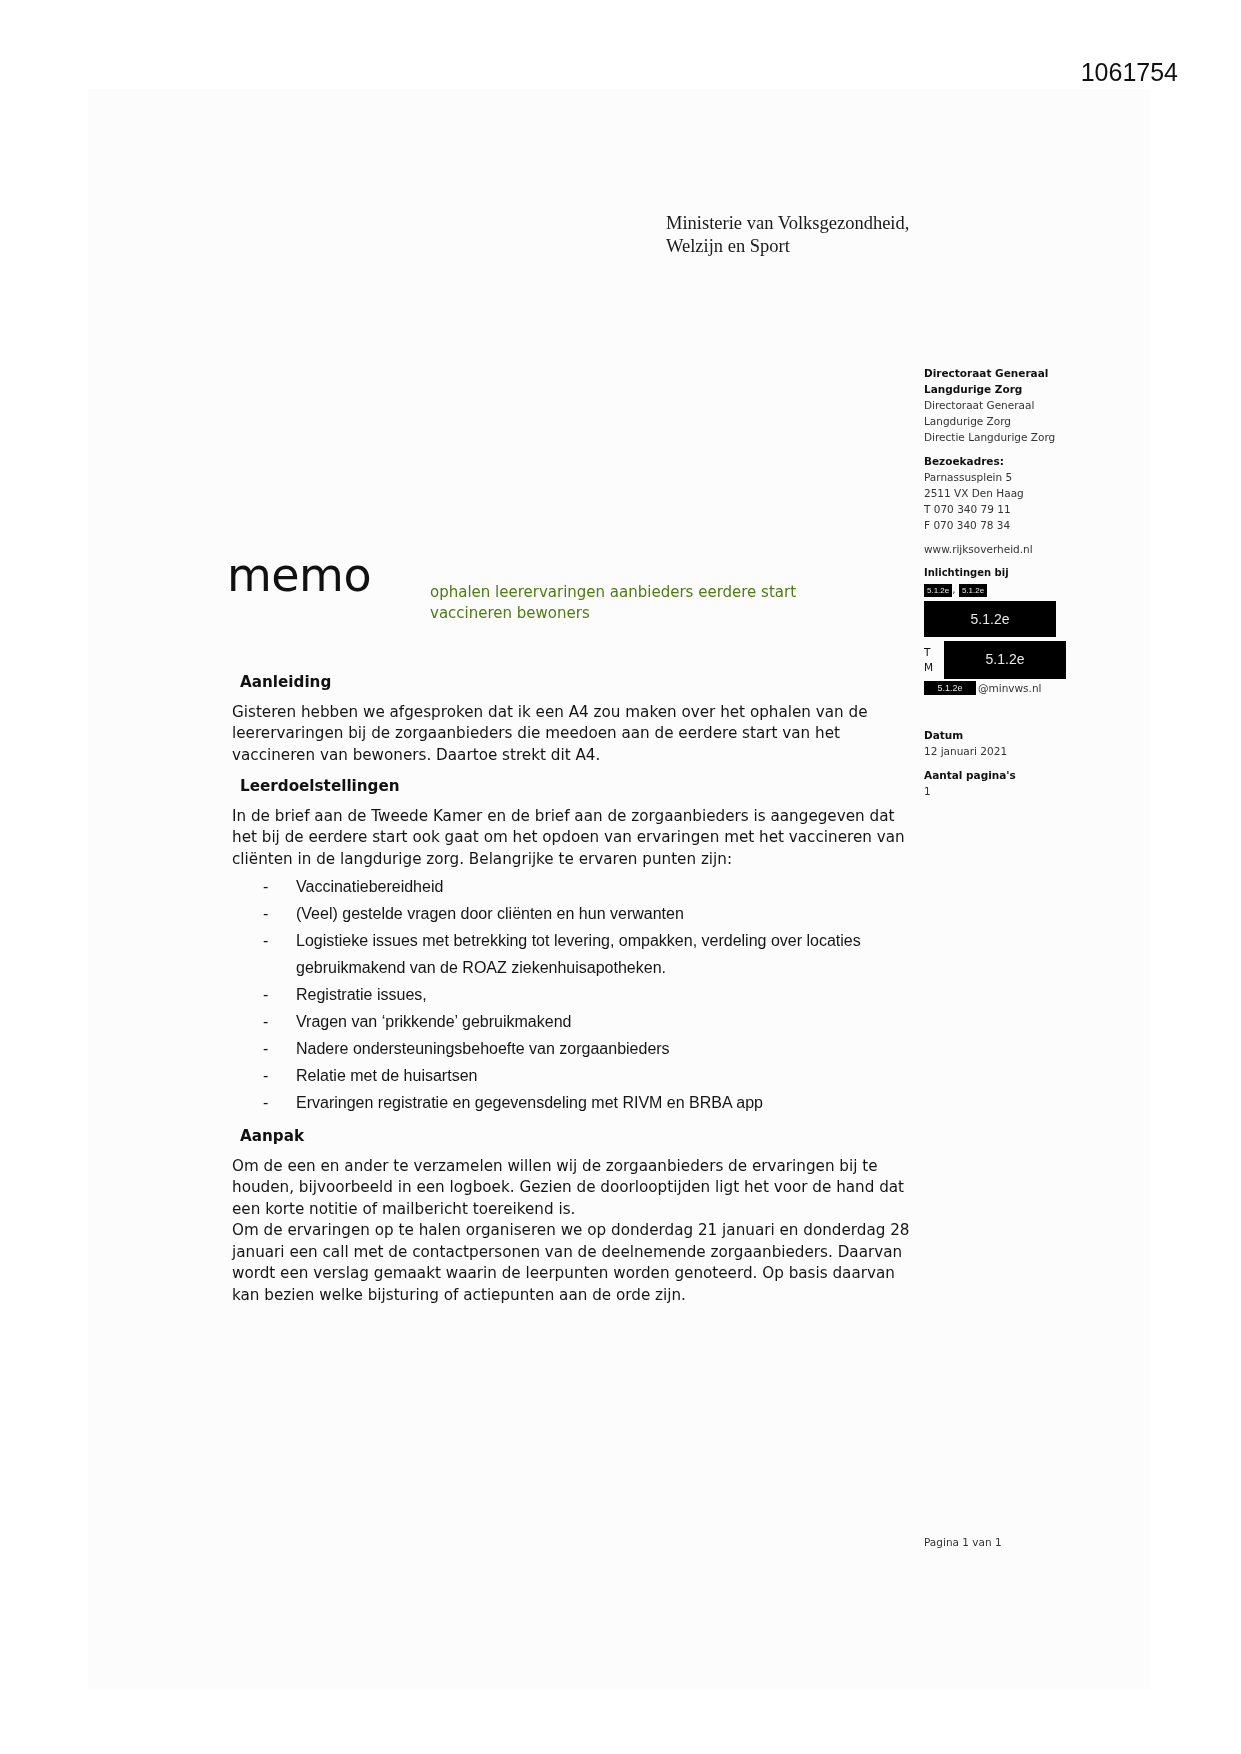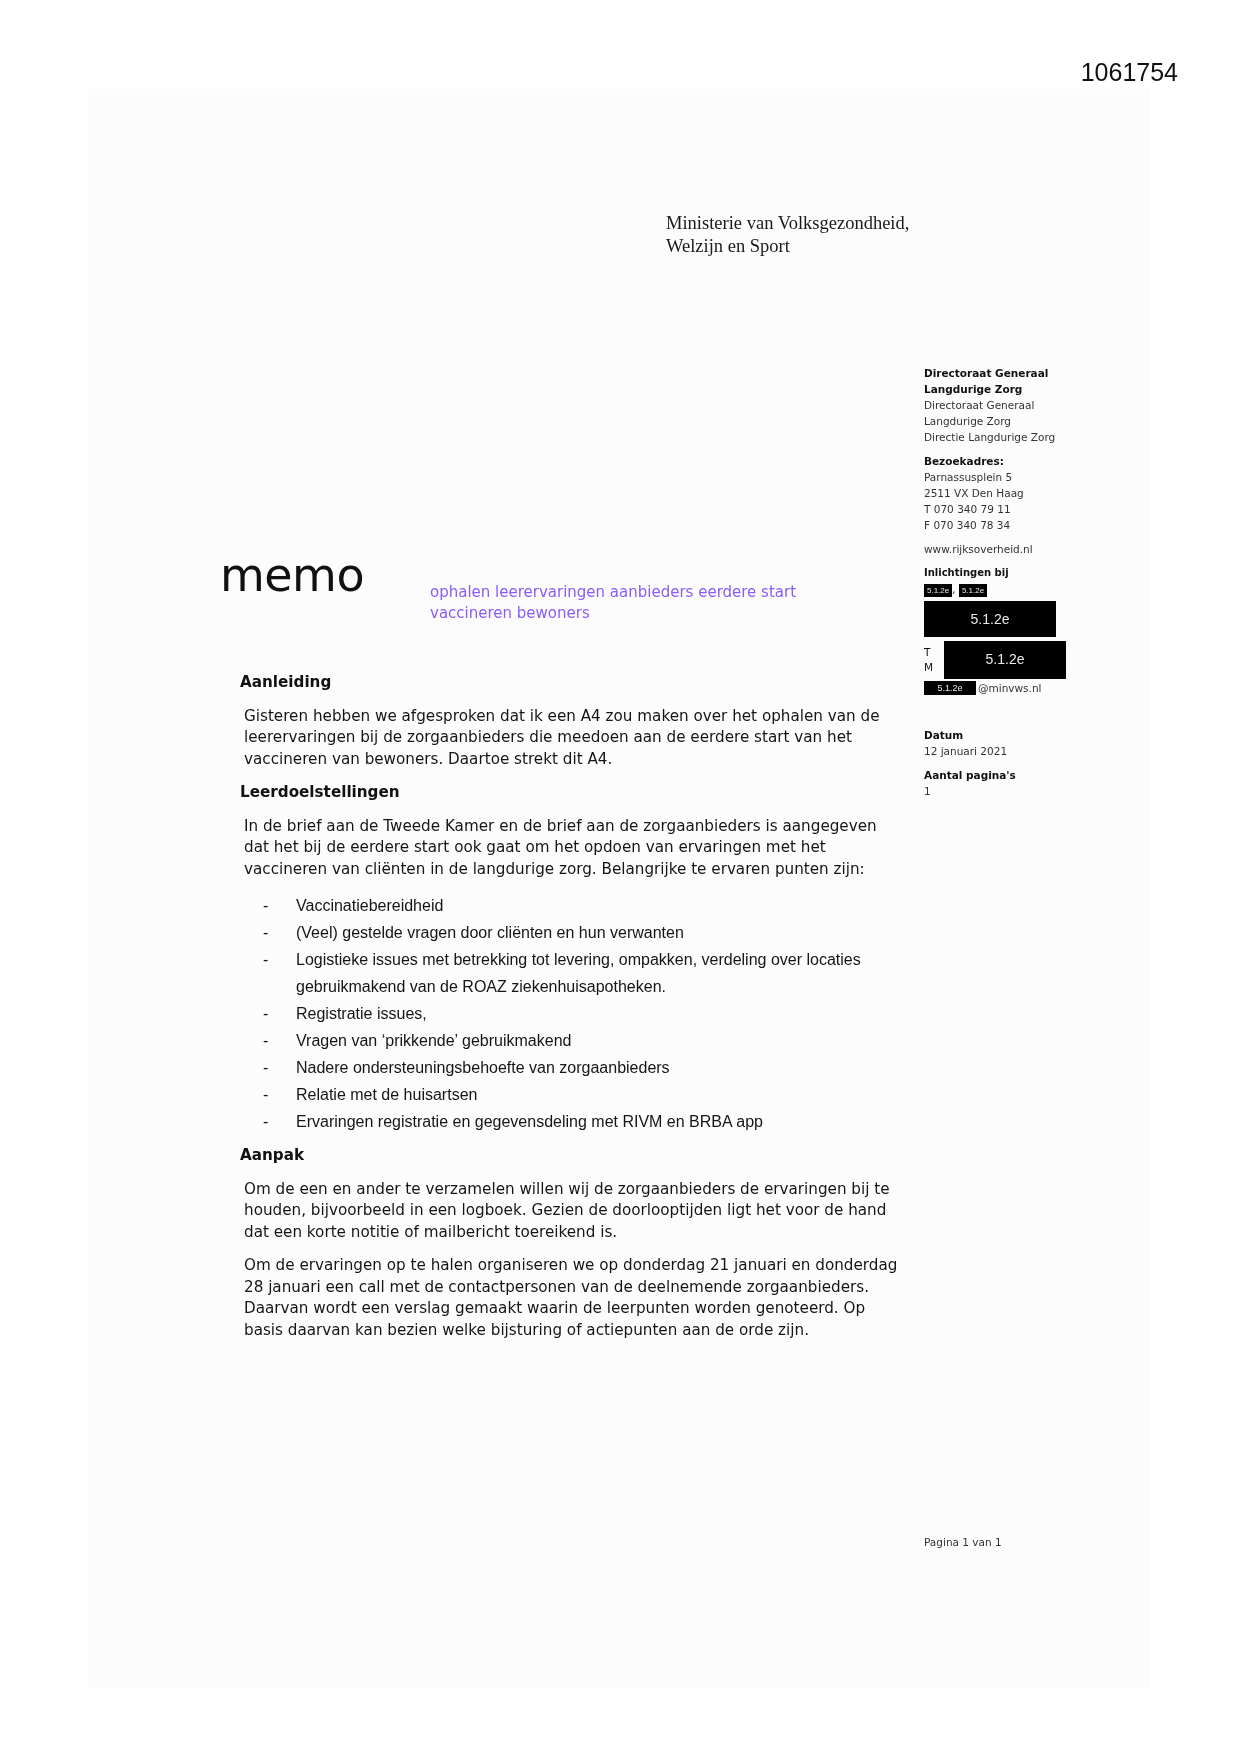--- a/index.html
+++ b/index.html
@@ -33,34 +33,34 @@
   .redact-small { font-size: 8px; height: 13px; line-height: 13px; padding: 0 3px; }
   .inl-row { height: 16px; position: relative; }
   .redact-big1 { position: absolute; left: 0; top: 0; width: 132px; height: 36px; line-height: 36px; font-size: 14px; }
   .tm-row { position: relative; height: 40px; }
   .tm-label { position: absolute; left: 0; top: 4px; font-size: 10.5px; line-height: 15px; color: #111; }
   .redact-big2 { position: absolute; left: 20px; top: 0; width: 122px; height: 38px; line-height: 36px; font-size: 14px; }
   .mail-row { position: relative; height: 16px; }
   .mail-row .redact { position: absolute; left: 0; top: 0; width: 52px; height: 14px; line-height: 14px; font-size: 9px; }
   .mail-row .mail { position: absolute; left: 54px; top: -1px; color: #333; }
   .memo-word {
-    position: absolute; left: 220px; top: 547px;
+    position: absolute; left: 227px; top: 547px;
     font-family: "DejaVu Sans", sans-serif; font-size: 46px; line-height: 56px; color: #111;
     letter-spacing: -0.5px;
   }
   .subject {
     position: absolute; left: 430px; top: 582px; width: 420px;
-    font-family: "DejaVu Sans", sans-serif; font-size: 15px; line-height: 21px; color: #8b5cf6;
+    font-family: "DejaVu Sans", sans-serif; font-size: 15px; line-height: 21px; color: #4d7c0f;
   }
   .body {
     position: absolute; left: 232px; top: 664px; width: 680px;
     font-family: "DejaVu Sans", sans-serif; font-size: 15.2px; line-height: 21.5px; color: #151515;
   }
   .body h3 { margin: 8px; font-size: 15.2px; line-height: 21.5px; font-weight: bold; color: #111; }
-  .body p { margin: 12px; }
+  .body p { margin: 0; }
   .section { margin-bottom: 10px; }
   .bullets { list-style: none; margin: 3px 0 0 0; padding: 0; font-family: "Liberation Sans", sans-serif; font-size: 16px; line-height: 27px; }
   .bullets li { position: relative; padding-left: 64px; }
   .bullets li .dash { position: absolute; left: 31px; top: 0; }
   .footer {
     position: absolute; left: 924px; top: 1536px;
     font-family: "DejaVu Sans", sans-serif; font-size: 10.5px; color: #333;
   }
 </style>
 </head>

